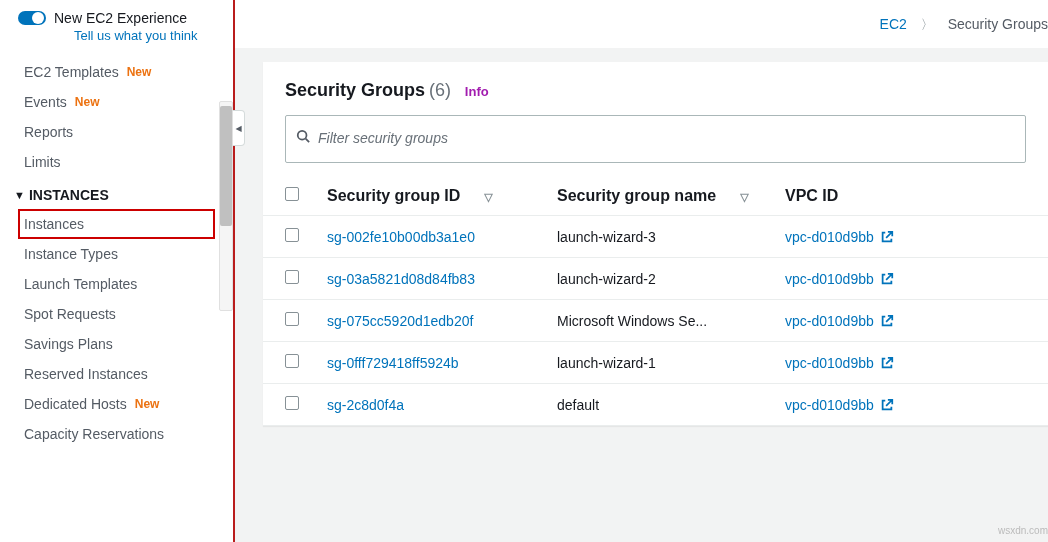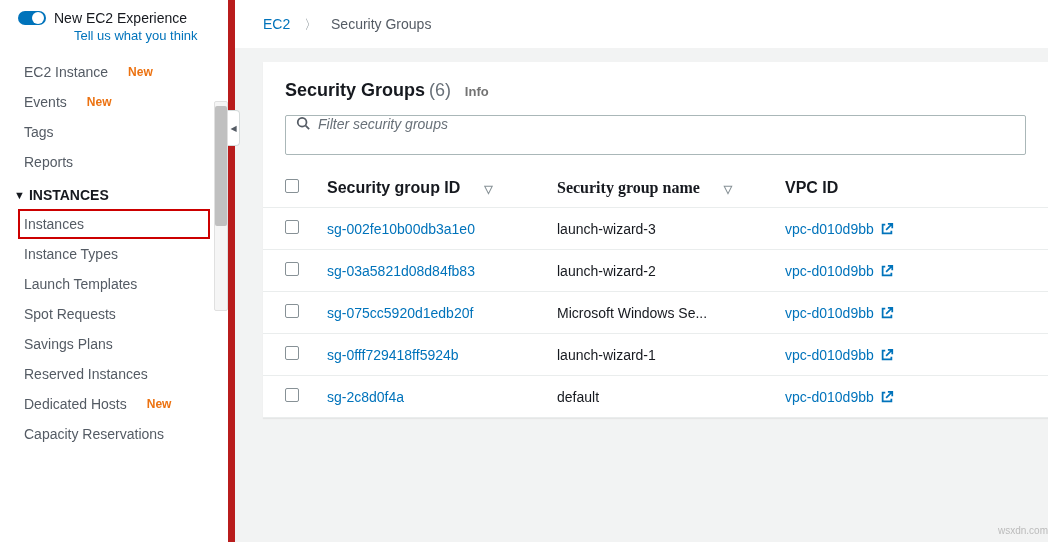--- a/index.html
+++ b/index.html
@@ -1,104 +1,104 @@
 <!DOCTYPE html>
 <html><head>
   <meta charset="utf-8">
   <style>
     * { box-sizing: border-box; margin: 0; padding: 0; }
     body { font-family: "Amazon Ember", "Helvetica Neue", Arial, sans-serif; font-size: 14px; color: #16191f; background: #fff; width: 1048px; height: 542px; overflow: hidden; display: flex; }
     
-    .sidebar { width: 235px; border-right: 7px solid #b91c1c; display: flex; flex-direction: column; position: relative; }
+    .sidebar { width: 235px; border-right: 2px solid #b91c1c; display: flex; flex-direction: column; position: relative; }
     .sidebar-header { padding: 10px 18px 6px 18px; }
     .toggle-row { display: flex; align-items: center; gap: 8px; }
     .toggle { width: 28px; height: 14px; background: #0073bb; border-radius: 7px; position: relative; flex-shrink: 0; }
     .toggle::after { content: ""; width: 12px; height: 12px; background: #fff; border-radius: 50%; position: absolute; left: 14px; top: 1px; }
     .toggle-label { color: #16191f; font-size: 14px; }
     .feedback-link { color: #0073bb; font-size: 13px; margin-left: 56px; margin-top: 2px; display: block; }
     
     .nav-scroll { flex: 1; overflow-y: auto; padding: 8px 0 0 0; position: relative; }
     .scrollbar-track { position: absolute; right: 0; top: 52px; width: 14px; height: 210px; background: #f5f5f5; border: 1px solid #e0e0e0; border-radius: 2px; }
     .scrollbar-thumb { width: 12px; height: 120px; background: #c0c0c0; border-radius: 2px; margin-top: 4px; }
     .scroll-arrow-up { position: absolute; right: 3px; top: 58px; font-size: 9px; color: #555; }
     
     .nav-item { padding: 7px 20px 7px 24px; color: #545b64; cursor: pointer; display: flex; align-items: center; gap: 4px; }
     .nav-item.highlighted { border: 2px solid #c00; margin: 0 18px; padding: 5px 4px; }
-    .new-badge { color: #ec7211; font-size: 12px; font-weight: 600; margin-left: 16px; }
+    .new-badge { color: #ec7211; font-size: 12px; font-weight: 600; margin-left: 4px; }
     
     .section-header { padding: 10px 20px 6px 14px; font-weight: 700; color: #16191f; font-size: 14px; display: flex; align-items: center; gap: 4px; }
     .section-caret { font-size: 11px; }
     
     .collapse-handle { position: absolute; right: -12px; top: 110px; width: 12px; height: 36px; background: #fff; border: 1px solid #d5dbdb; border-left: none; border-radius: 0 4px 4px 0; display: flex; align-items: center; justify-content: center; cursor: pointer; }
     .collapse-handle::before { content: "◀"; font-size: 8px; color: #545b64; }
     
     .main { flex: 1; display: flex; flex-direction: column; background: #f2f3f3; }
-    .breadcrumb { padding: 16px 0 14px 28px; background: #fff; font-size: 14px; }
+    .breadcrumb { padding: 16px 0 14px 28px; background: #fff; font-size: 14px; text-align: right; }
     .bc-link { color: #0073bb; }
     .bc-sep { color: #879196; margin: 0 10px; font-size: 13px; }
     .bc-current { color: #545b64; }
     
     .panel { background: #fff; margin: 14px 0 0 28px; box-shadow: 0 1px 1px rgba(0,0,0,0.05); }
     .panel-header { padding: 18px 22px 14px 22px; }
     .panel-title { font-size: 18px; font-weight: 700; color: #16191f; display: inline; }
     .panel-count { font-size: 18px; color: #687078; font-weight: 400; }
-    .info-link { color: #737373; font-size: 13px; font-weight: 700; margin-left: 10px; }
-    
-    .filter { margin: 0 22px 14px 22px; border: 1px solid #aab7b8; border-radius: 2px; height: 40px; display: flex; align-items: flex-start; padding: 0 10px; }
+    .info-link { color: #a21caf; font-size: 13px; font-weight: 700; margin-left: 10px; }
+    
+    .filter { margin: 0 22px 14px 22px; border: 1px solid #aab7b8; border-radius: 2px; height: 48px; display: flex; align-items: flex-end; padding: 16px 10px; }
     .filter-icon { color: #545b64; margin-right: 8px; font-size: 14px; }
     .filter-input { border: none; outline: none; flex: 1; font-size: 14px; color: #16191f; font-style: italic; }
     .filter-input::placeholder { color: #687078; font-style: italic; }
     
     table { width: 100%; border-collapse: collapse; }
     thead th { text-align: left; font-weight: 700; color: #16191f; padding: 10px 14px; border-bottom: 1px solid #eaeded; font-size: 16px; }
     thead th.check-col { width: 44px; padding-left: 22px; }
     thead th.sort::after { content: "▽"; color: #879196; font-size: 11px; margin-left: 24px; }
     tbody td { padding: 12px 14px; border-bottom: 1px solid #eaeded; color: #16191f; font-size: 14px; }
     tbody td.check-col { padding-left: 22px; }
     .link { color: #0073bb; }
     .checkbox { width: 14px; height: 14px; border: 1px solid #879196; border-radius: 2px; display: inline-block; background: #fff; }
     .ext-icon { color: #0073bb; margin-left: 6px; }
     .ext-icon svg { width: 14px; height: 14px; vertical-align: -2px; }
     
     .watermark { position: absolute; right: 0; bottom: 6px; font-size: 10px; color: #bbb; }
     
     .col-id { width: 230px; }
-    .col-name { width: 228px; font-family: Liberation Serif, serif; }
+    .col-name { width: 228px; }
   </style>
 </head>
 <body>
 
 <div class="sidebar">
   <div class="sidebar-header">
     <div class="toggle-row">
       <div class="toggle"></div>
       <span class="toggle-label">New EC2 Experience</span>
     </div>
     <a class="feedback-link">Tell us what you think</a>
   </div>
 
   <div class="nav-scroll">
     <span class="scroll-arrow-up">▲</span>
     <div class="scrollbar-track">
       <div class="scrollbar-thumb"></div>
     </div>
 
     <div class="nav-item">
-      <span>EC2 Instance</span>
+      <span>EC2 Templates</span>
       <span class="new-badge">New</span>
     </div>
     <div class="nav-item">
       <span>Events</span>
       <span class="new-badge">New</span>
     </div>
     <div class="nav-item">
-      <span>Tags</span>
-    </div>
-    <div class="nav-item">
       <span>Reports</span>
+    </div>
+    <div class="nav-item">
+      <span>Limits</span>
     </div>
 
     <div class="section-header">
       <span class="section-caret">▼</span>
       <span>INSTANCES</span>
     </div>
 
     <div class="nav-item highlighted">
       <span>Instances</span>
     </div>

